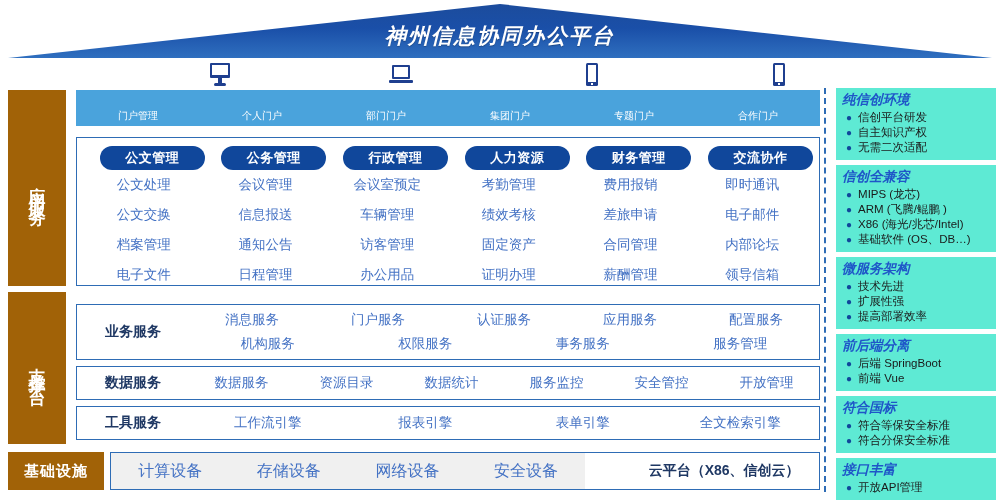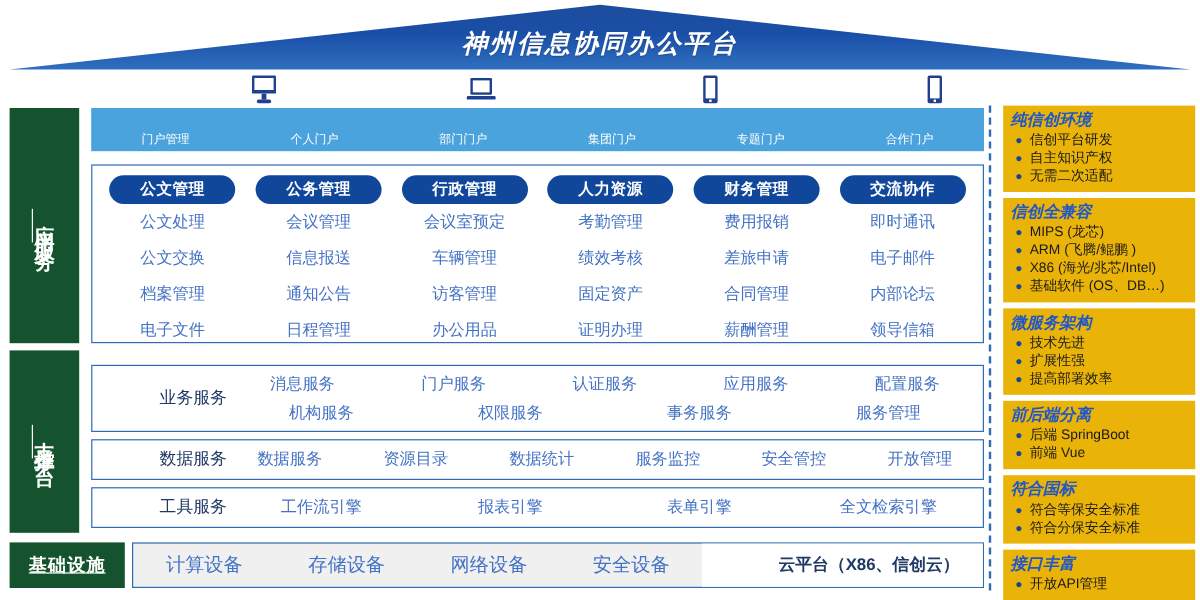--- a/index.html
+++ b/index.html
@@ -22,65 +22,64 @@
   }
 
   
   .devices { position: absolute; left: 0; top: 62px; width: 820px; height: 26px; }
   .dev { position: absolute; top: 0; }
   .dev svg { display: block; }
 
   
   .rail {
     position: absolute; left: 8px;
-    background: #14532d; color: #fff;
+    background: #a16207; color: #fff;
     display: flex; align-items: center; justify-content: center;
     font-weight: bold;
-    text-decoration: underline;
   }
   .rail-vert { width: 58px; writing-mode: vertical-rl; text-orientation: upright;
                letter-spacing: 7px; font-size: 17px; }
   .rail-app   { top: 90px;  height: 196px; }
   .rail-sup   { top: 292px; height: 152px; }
   .rail-infra { top: 452px; height: 38px; width: 96px; font-size: 15px; letter-spacing: 1px; }
 
   .portal-bar {
     position: absolute; left: 76px; top: 90px; width: 744px; height: 36px;
     background: #4AA3DC; display: flex; align-items: center;
   }
   .portal-cell {
     flex: 1; text-align: center; color: #ffffff; font-size: 10px; margin-top: 15px;
   }
 
   .app-box {
     position: absolute; left: 76px; top: 137px; width: 744px; height: 149px;
     border: 1px solid #2E6CB5; background: #fff;
   }
   .pill-row { display: flex; padding: 8px 6px 0 6px; }
-  .pill-cell { flex: 1; display: flex; justify-content: center; }
+  .pill-cell { flex: 1; display: flex; justify-content: flex-end; }
   .pill {
     background: #10479B; color: #fff; font-size: 13px; font-weight: bold;
     border-radius: 999px; padding: 3px 0; width: 105px; text-align: center;
     letter-spacing: .5px;
   }
   .item-row { display: flex; padding: 0 6px; }
   .item-cell { flex: 1; text-align: center; color: #4472C4; font-size: 13.5px; padding: 6px 0; }
 
   
   .sup-box {
     position: absolute; left: 76px; width: 744px;
     border: 1px solid #2E6CB5; background: #fff;
     display: flex; align-items: center;
   }
   .sup-biz   { top: 304px; height: 56px; }
   .sup-data  { top: 366px; height: 34px; }
   .sup-tool  { top: 406px; height: 34px; }
   .sup-label {
-    width: 112px; flex: none; text-align: right;
-    color: #1F3864; font-weight: normal; font-size: 14px;
+    width: 112px; flex: none; text-align: center;
+    color: #1F3864; font-weight: bold; font-size: 14px;
   }
   .sup-items { flex: 1; }
   .sup-line { display: flex; font-family: Liberation Mono, monospace; }
   .sup-cell { flex: 1; text-align: center; color: #4472C4; font-size: 13.5px; padding: 3px 0; }
 
   
   .infra-box {
     position: absolute; left: 110px; top: 452px; width: 710px; height: 38px;
     border: 1px solid #2E6CB5; background: #F0F0F0;
     display: flex; align-items: center;
@@ -94,21 +93,21 @@
   }
 
   
   .divider {
     position: absolute; left: 824px; top: 88px; width: 0; height: 404px;
     border-left: 2px dashed #2E6CB5;
   }
 
   
   .sidebar { position: absolute; left: 836px; top: 88px; width: 160px; }
-  .side-sec { background: #eab308; padding: 3px 6px 5px 6px; margin-bottom: 5px; }
+  .side-sec { background: #5eead4; padding: 3px 6px 5px 6px; margin-bottom: 5px; }
   .side-head {
     color: #1F56C8; font-weight: bold; font-style: italic;
     font-size: 13.5px; margin-bottom: 1px;
   }
   .side-li { display: flex; align-items: flex-start; font-size: 11.5px; color: #1A1A1A; line-height: 15px; }
   .bullet { color: #10479B; margin: 0 6px 0 4px; font-size: 10px; line-height: 15px; }
 </style>
 </head>
 <body>
 

